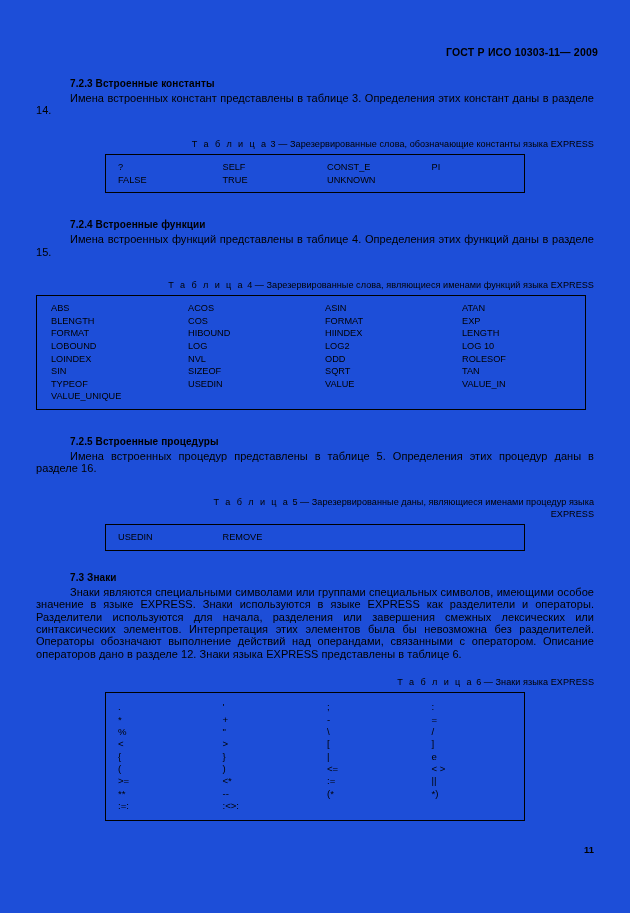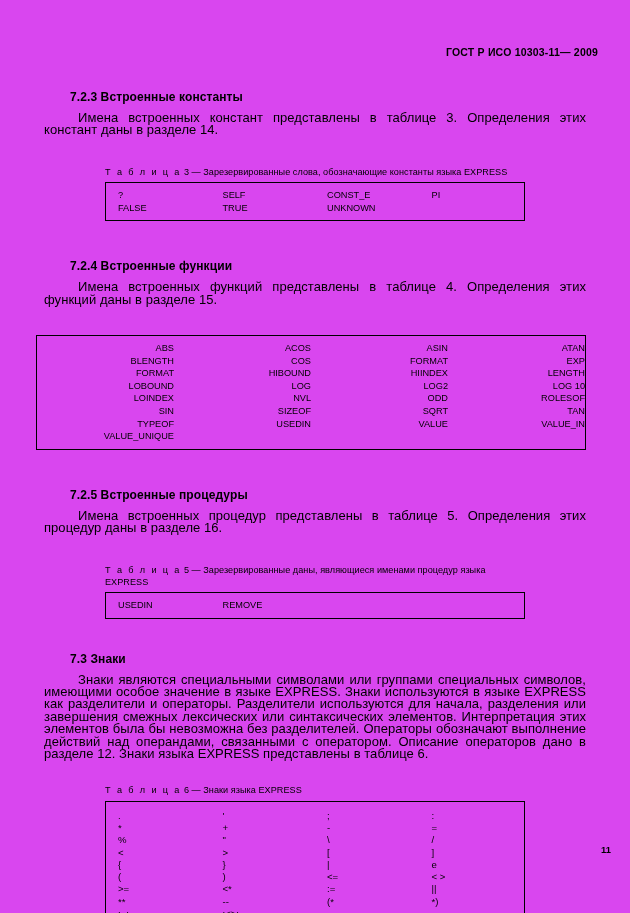--- a/index.html
+++ b/index.html
@@ -9,21 +9,21 @@
     background: #ffffff;
   }
   body {
     font-family: "Liberation Sans", sans-serif;
     color: #000000;
   }
   .page {
     position: relative;
     width: 630px;
     height: 913px;
-    background: #d946ef;
+    background: #1d4ed8;
     overflow: hidden;
     box-sizing: border-box;
   }
 
   
   .page-header {
     position: absolute;
     top: 46px;
     right: 32px;
     font-size: 10.5px;
@@ -34,45 +34,46 @@
 
   
   .content {
     position: absolute;
     left: 36px;
     right: 36px;
     top: 78px;
   }
 
   .clause-heading {
-    font-size: 12px;
+    font-size: 10px;
     font-weight: bold;
-    margin: 12px 0 3px 0;
+    margin: 0 0 3px 0;
     padding-left: 34px;
     letter-spacing: 0.1px;
   }
 
   p.body-text {
-    font-size: 13px;
+    font-size: 11px;
     line-height: 12.4px;
-    margin: 8px;
+    margin: 0;
     text-align: justify;
     text-indent: 34px;
     letter-spacing: 0.05px;
   }
   .gap-md { height: 16px; }
   .gap-lg { height: 21px; }
   .gap-xl { height: 26px; }
 
   
   .table-caption {
     font-size: 9.1px;
     line-height: 12.2px;
     margin: 0 0 4px 0;
     letter-spacing: 0.05px;
+    text-align: right;
   }
   .table-caption .tword {
     letter-spacing: 1.9px;
   }
   .caption-indent-1 { padding-left: 69px; }
   .caption-indent-2 { padding-left: 0px; }
   .caption-indent-3 { padding-left: 69px; }
   .caption-indent-4 { padding-left: 69px; }
 
   
@@ -81,21 +82,20 @@
     box-sizing: border-box;
     padding: 6px 0 6px 0;
   }
   .wordbox.narrow {
     margin-left: 69px;
     margin-right: 69px;
   }
   .wordbox.wide {
     margin-left: 0px;
     margin-right: 8px;
-    text-align: right;
   }
   .wordbox.sym {
     margin-left: 69px;
     margin-right: 69px;
     padding: 8px 0 8px 0;
   }
 
   .wordgrid {
     display: grid;
     width: 100%;
@@ -115,21 +115,21 @@
 
   .wordgrid.symgrid .cell {
     font-size: 9.6px;
     line-height: 12.3px;
     font-family: "Liberation Sans", sans-serif;
   }
 
   
   .page-number {
     position: absolute;
-    right: 19px;
+    right: 36px;
     bottom: 58px;
     font-size: 9.4px;
     font-weight: bold;
   }
 </style>
 </head>
 <body>
 
 <div class="page">
 
@@ -167,20 +167,25 @@
     <div class="gap-xl"></div>
 
     <div>
       <div class="clause-heading">7.2.4  Встроенные  функции</div>
       <p class="body-text">Имена встроенных функций представлены в таблице 4. Определения этих функций даны в разделе 15.</p>
     </div>
 
     <div class="gap-lg"></div>
 
     <div>
+      <div class="table-caption caption-indent-2">
+        <span class="tword">Т а б л и ц а</span>
+        <span>4</span>
+        <span>— Зарезервированные слова, являющиеся именами функций языка EXPRESS</span>
+      </div>
       <div class="wordbox wide">
         <div class="wordgrid cols4">
           <div class="cell">ABS</div>
           <div class="cell">ACOS</div>
           <div class="cell">ASIN</div>
           <div class="cell">ATAN</div>
           <div class="cell">BLENGTH</div>
           <div class="cell">COS</div>
           <div class="cell">FORMAT</div>
           <div class="cell">EXP</div>

